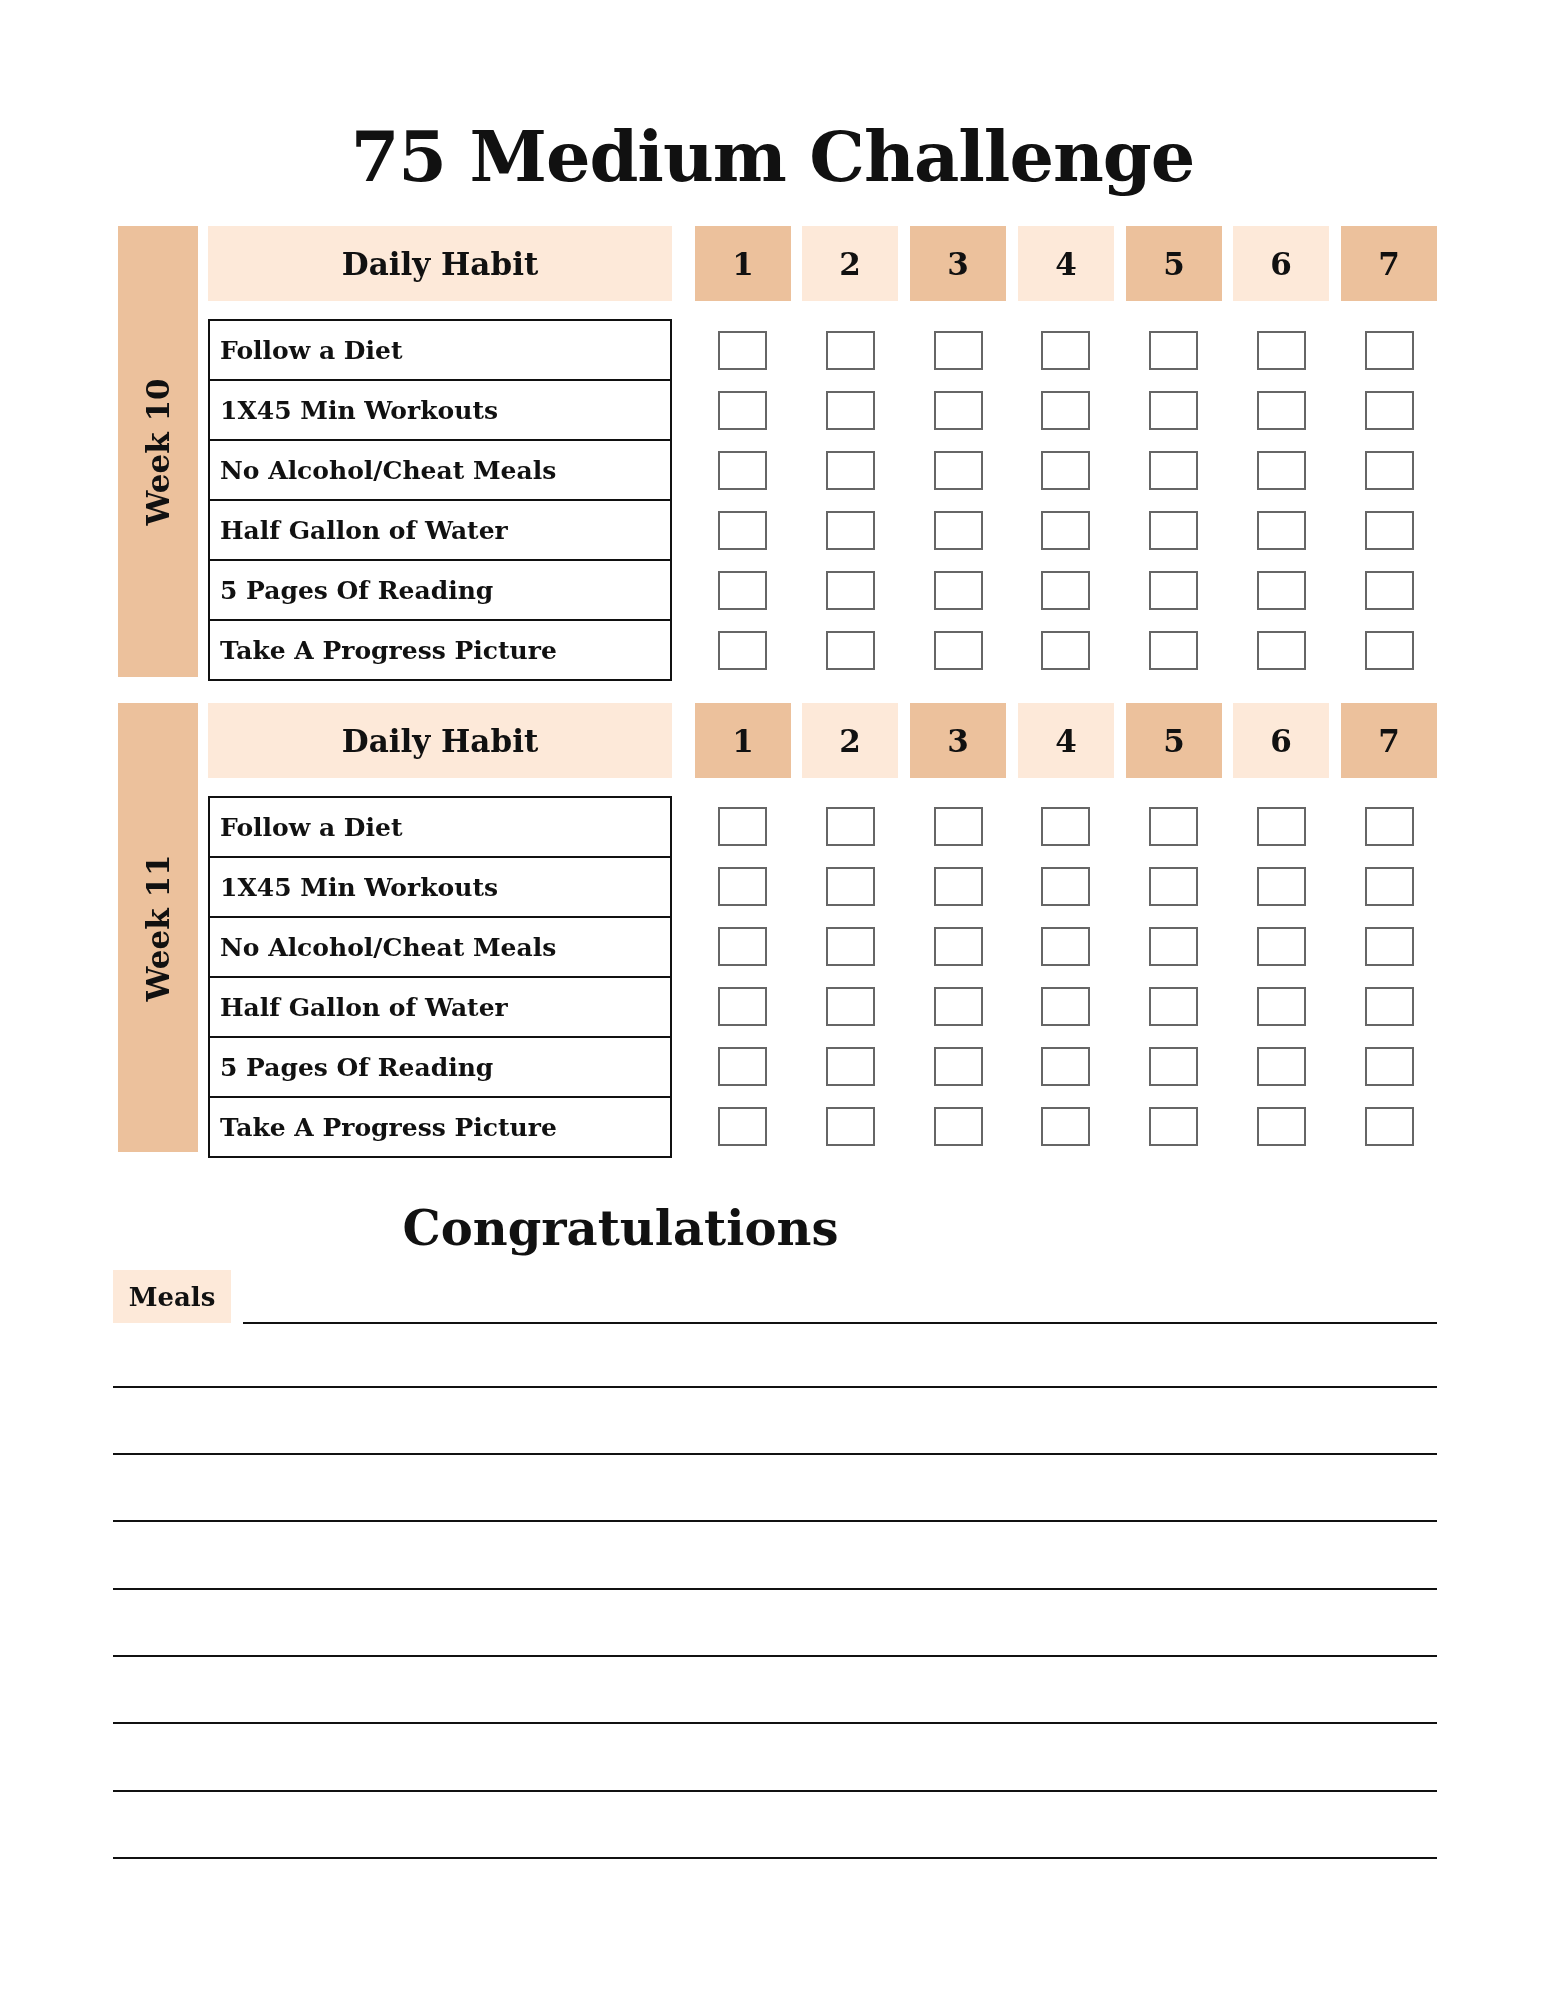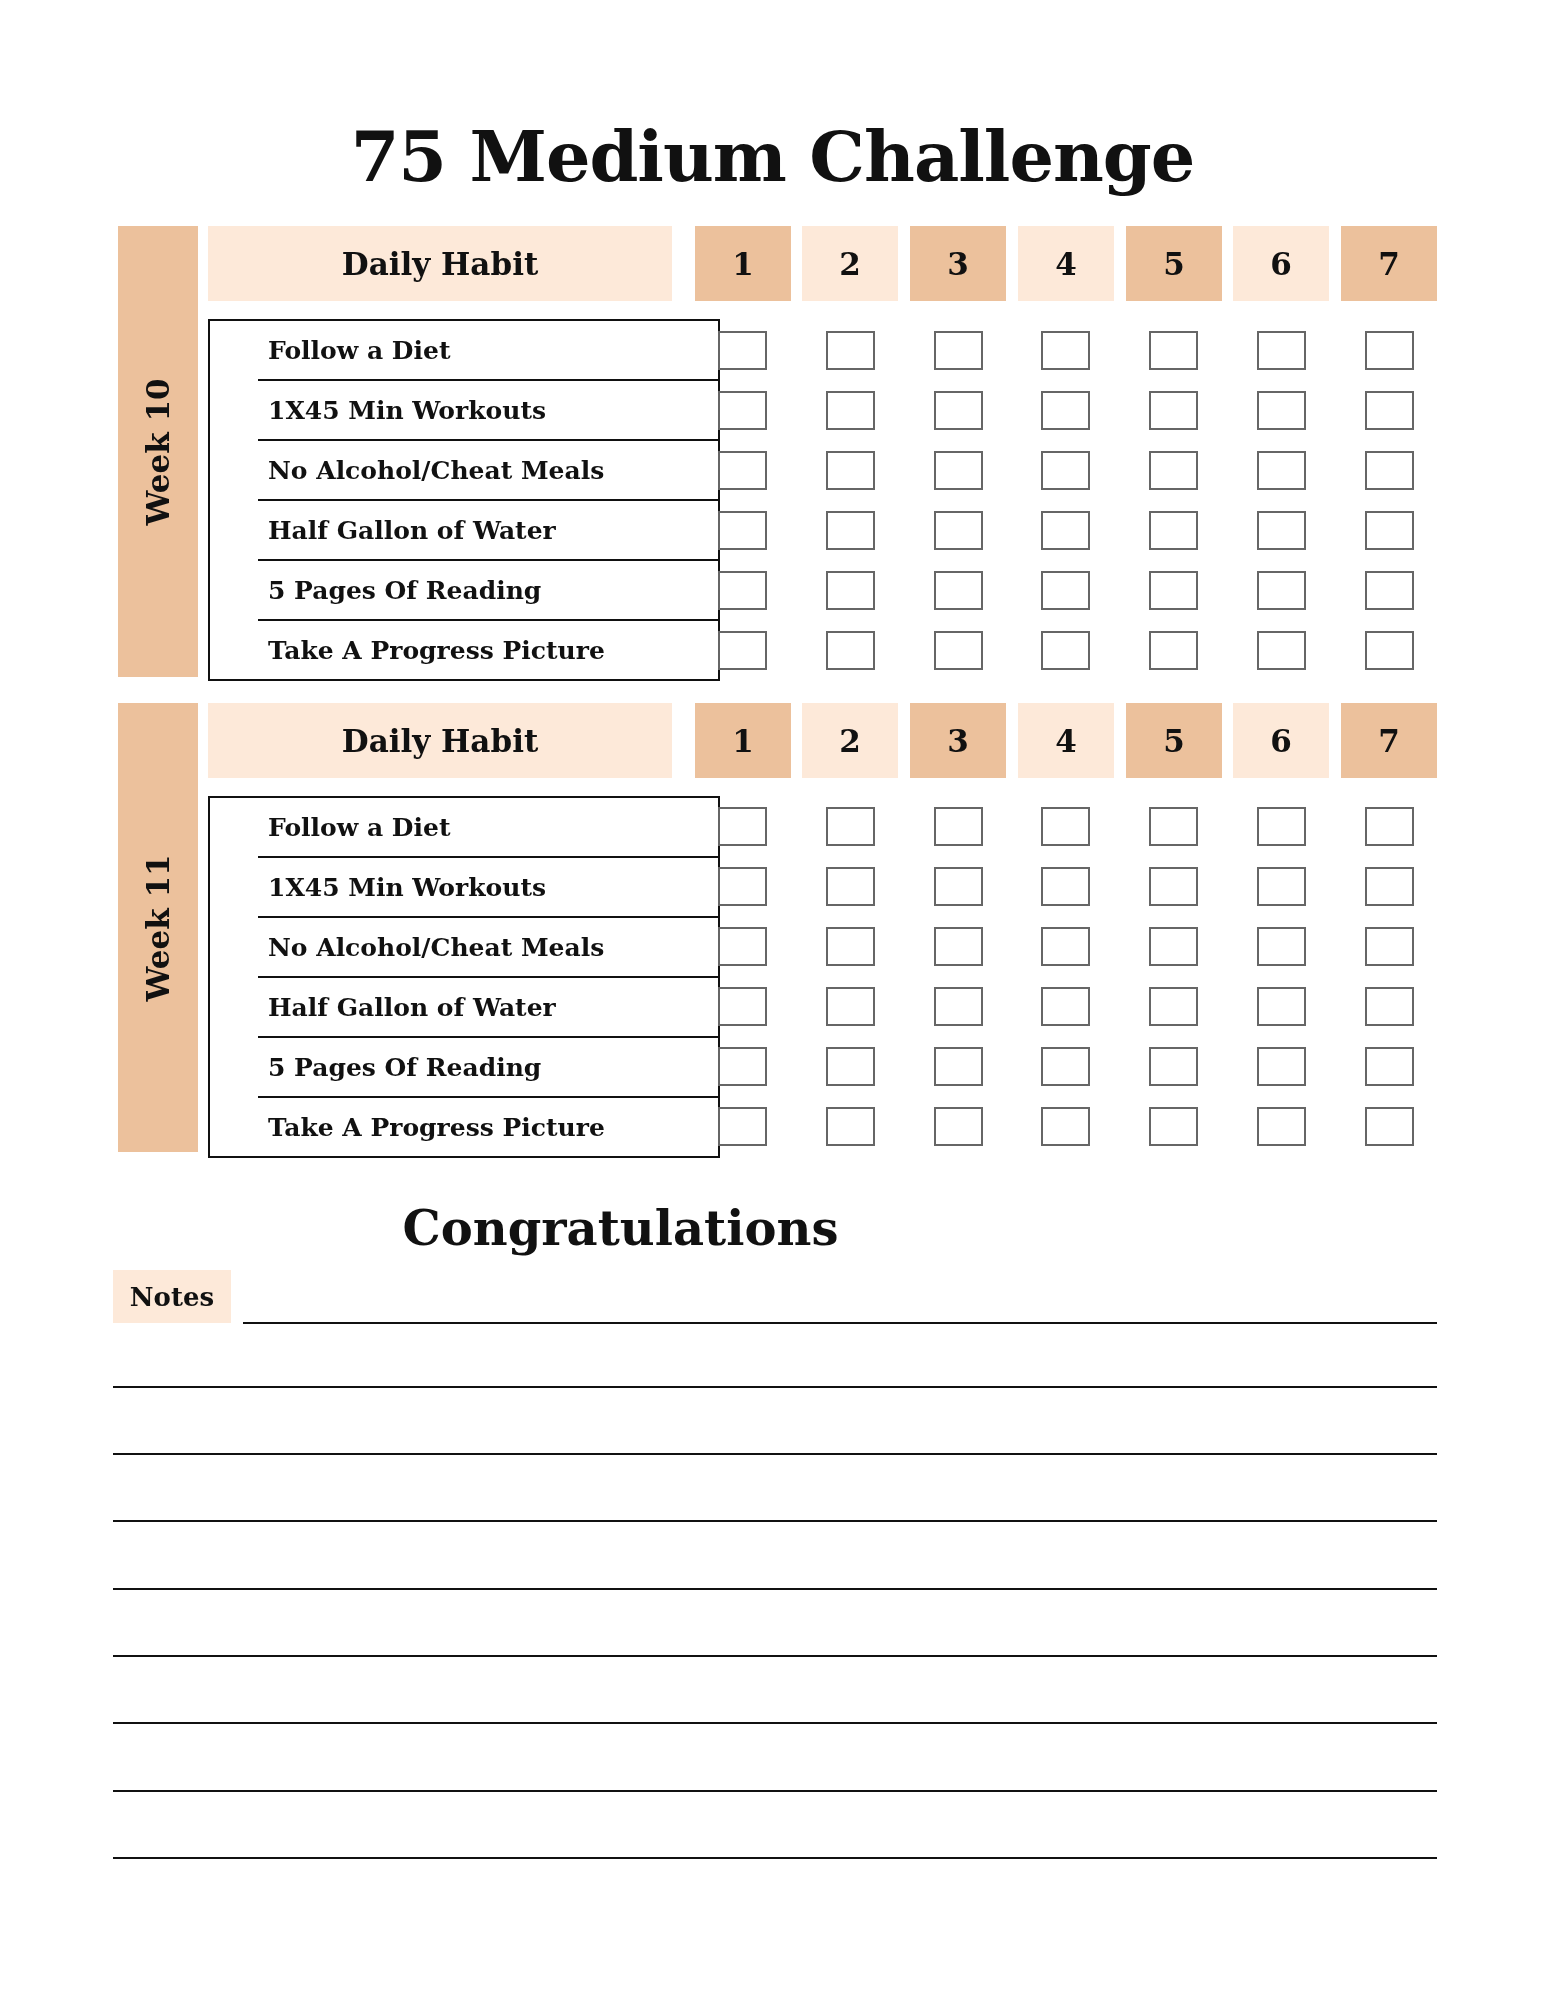--- a/index.html
+++ b/index.html
@@ -11,21 +11,21 @@
   .week-bar { background: var(--dark); width: 80px; left: 118px; }
   .week-label { position: absolute; left: 50%; top: 50%; transform: translate(-50%, -50%) rotate(-90deg);
                 white-space: nowrap; font-weight: bold; font-size: 31px; }
   .habit-header { left: 208px; width: 464px; height: 75px; background: var(--light);
                   display: flex; align-items: center; justify-content: center;
                   font-weight: bold; font-size: 31px; }
   .day-cell { width: 96px; height: 75px; display: flex; align-items: center; justify-content: center;
               font-size: 31px; font-weight: bold; }
   .day-cell.dark { background: var(--dark); }
   .day-cell.light { background: var(--light); }
-  .habit-table { left: 208px; width: 460px; border: 2px solid #111; padding-left: 48px; }
+  .habit-table { left: 208px; width: 460px; border: 2px solid #111; }
   .habit-row { height: 58px; border-top: 2px solid #111; display: flex; align-items: center;
                padding-left: 10px; font-weight: bold; font-size: 25px; white-space: nowrap; }
   .habit-row:first-child { border-top: none; }
   .checkbox { width: 45px; height: 35px; border: 2px solid #666; background: #fff; cursor: pointer; }
   .congrats { left: 0; width: 1241px; top: 1196px; text-align: center; font-weight: bold;
               font-size: 48px; line-height: 64px; }
   .notes-label { left: 113px; top: 1270px; width: 118px; height: 53px; background: var(--light);
                  display: flex; align-items: center; justify-content: center; font-weight: bold; font-size: 26px; }
   .note-line { height: 0; border-top: 2px solid #111; }
 </style>
@@ -186,21 +186,21 @@
       <div class="abs checkbox" style="left:1041px; top:1107px;"></div>
       <div class="abs checkbox" style="left:1149px; top:1107px;"></div>
       <div class="abs checkbox" style="left:1257px; top:1107px;"></div>
       <div class="abs checkbox" style="left:1365px; top:1107px;"></div>
     </div>
   </section>
 
   <div class="abs congrats">Congratulations</div>
 
   <section>
-    <div class="abs notes-label">Notes</div>
+    <div class="abs notes-label">Meals</div>
     <div class="abs note-line" style="left:243px; width:1194px; top:1322px;"></div>
     <div class="abs note-line" style="left:113px; width:1324px; top:1386px;"></div>
     <div class="abs note-line" style="left:113px; width:1324px; top:1453px;"></div>
     <div class="abs note-line" style="left:113px; width:1324px; top:1520px;"></div>
     <div class="abs note-line" style="left:113px; width:1324px; top:1588px;"></div>
     <div class="abs note-line" style="left:113px; width:1324px; top:1655px;"></div>
     <div class="abs note-line" style="left:113px; width:1324px; top:1722px;"></div>
     <div class="abs note-line" style="left:113px; width:1324px; top:1790px;"></div>
     <div class="abs note-line" style="left:113px; width:1324px; top:1857px;"></div>
   </section>

